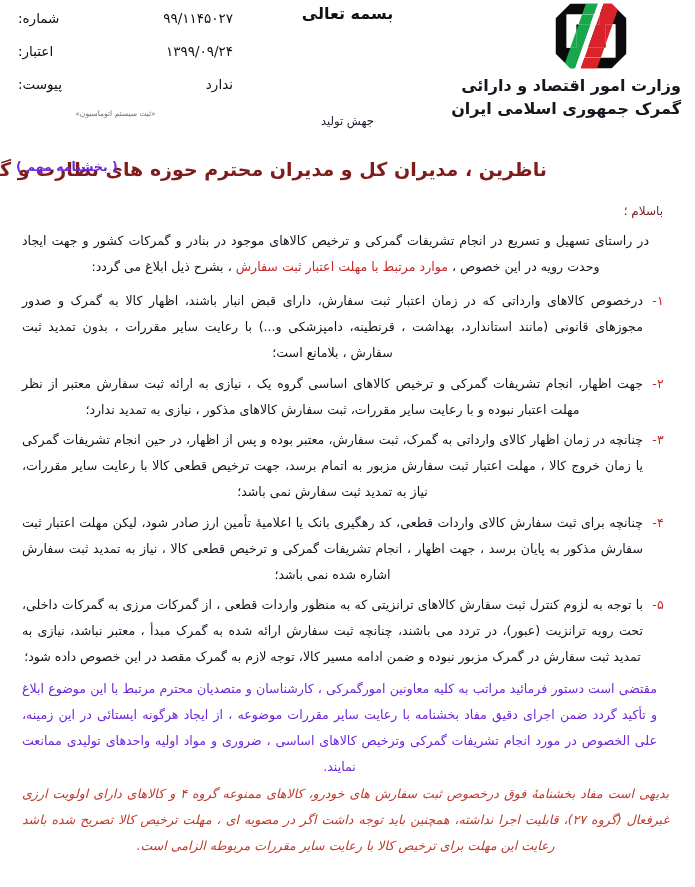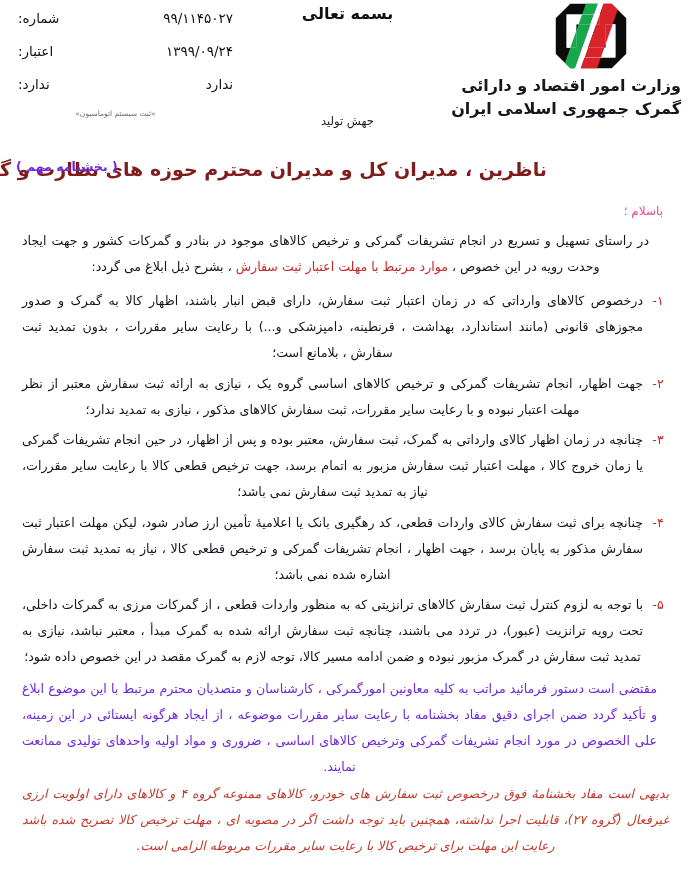--- a/index.html
+++ b/index.html
@@ -132,21 +132,21 @@
   }
 
   
   .body-area {
     padding: 0 26px 0 22px;
     margin-top: 12px;
   }
 
   .salutation {
     font-size: 12px;
-    color: #ec4899;
+    color: #7f1d1d;
     margin: 8px 0 10px 0;
     padding-right: 6px;
   }
 
   p.para {
     font-size: 12.6px;
     line-height: 2.08;
     margin: 0 0 8px 0;
     text-align: justify;
     text-align-last: center;
@@ -265,21 +265,21 @@
         <span class="meta-label">شماره:</span>
         <span class="meta-value">۹۹/۱۱۴۵۰۲۷</span>
       </div>
 
       <div class="meta-row">
         <span class="meta-label">اعتبار:</span>
         <span class="meta-value">۱۳۹۹/۰۹/۲۴</span>
       </div>
 
       <div class="meta-row">
-        <span class="meta-label">ندارد:</span>
+        <span class="meta-label">پیوست:</span>
         <span class="meta-value">ندارد</span>
       </div>
 
       <div class="automation-note">«ثبت سیستم اتوماسیون»</div>
     </div>
   </div>
 
   <div class="title-row">
     <div class="doc-title">ناظرین ، مدیران کل و مدیران محترم حوزه های نظارت و گمرکات اجرایی</div>
     <div class="important-badge">( بخشنامه مهم )</div>

